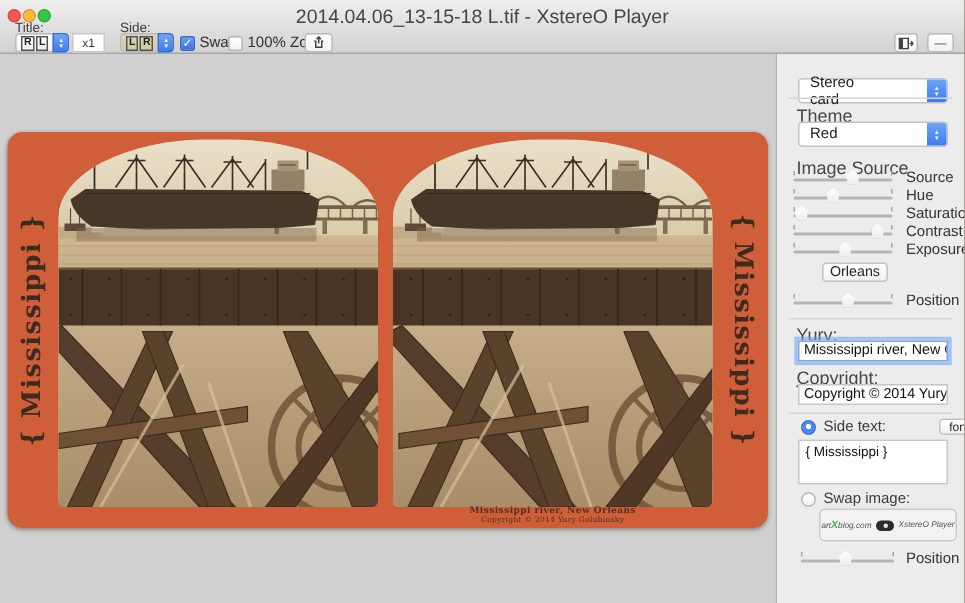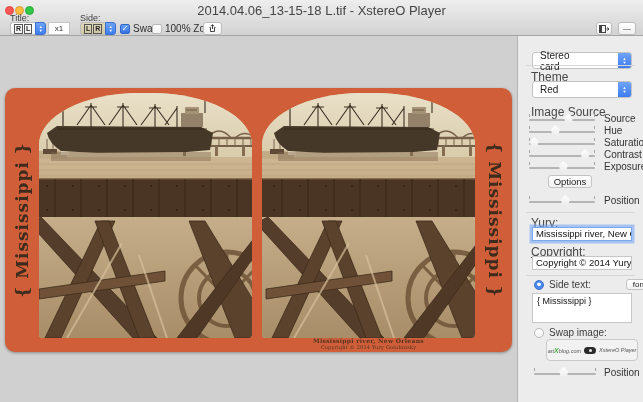--- a/index.html
+++ b/index.html
@@ -328,21 +328,21 @@
     <div class="s-label" style="top:113px;">Contrast</div>
 
     <div class="slider" style="top:125px;">
       <div class="track"></div>
         <div class="tick" style="left:0;"></div>
         <div class="tick" style="right:0;"></div>
         <div class="thumb" style="left: calc(52% - 4.5px);"></div>
     </div>
     <div class="s-label" style="top:125px;">Exposure</div>
 
-    <div class="mini-btn" style="left:30px;top:139px;width:44px;height:13px;font-size:9.5px;">Options</div>
+    <div class="mini-btn" style="left:30px;top:139px;width:44px;height:13px;font-size:9.5px;">Orleans</div>
 
     <div class="slider" style="top:159px;">
       <div class="track"></div>
         <div class="tick" style="left:0;"></div>
         <div class="tick" style="right:0;"></div>
         <div class="thumb" style="left: calc(55% - 4.5px);"></div>
     </div>
     <div class="s-label" style="top:159px;">Position</div>
 
     <div class="sep" style="top:176px;"></div>

